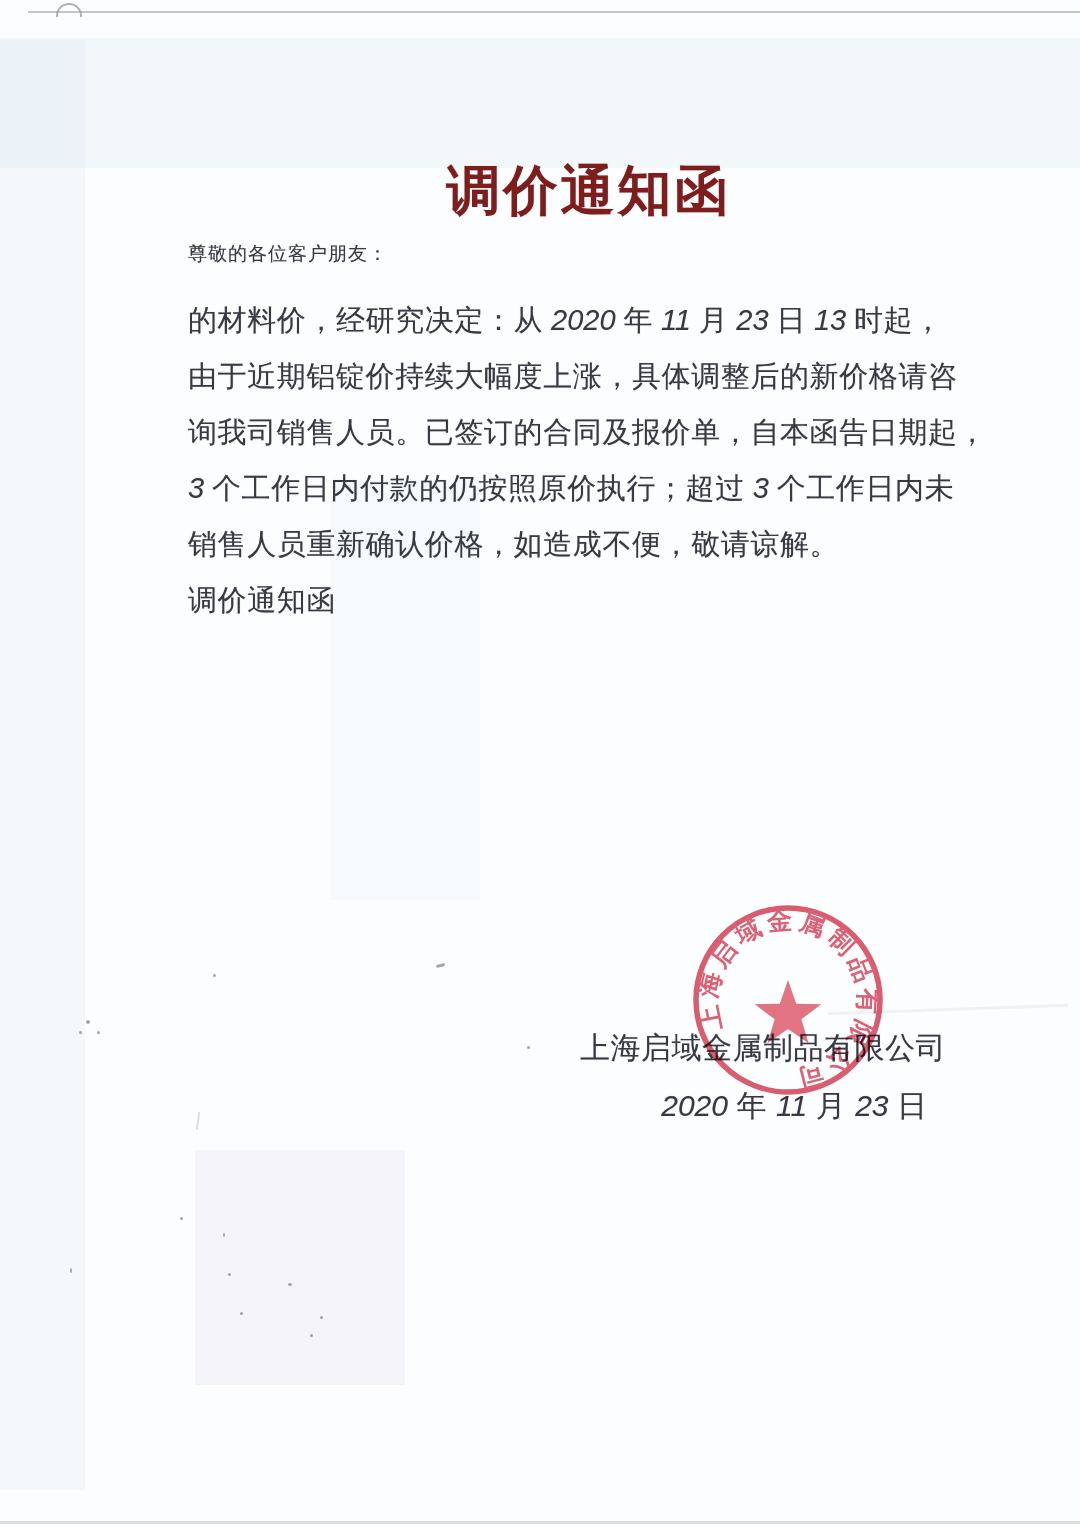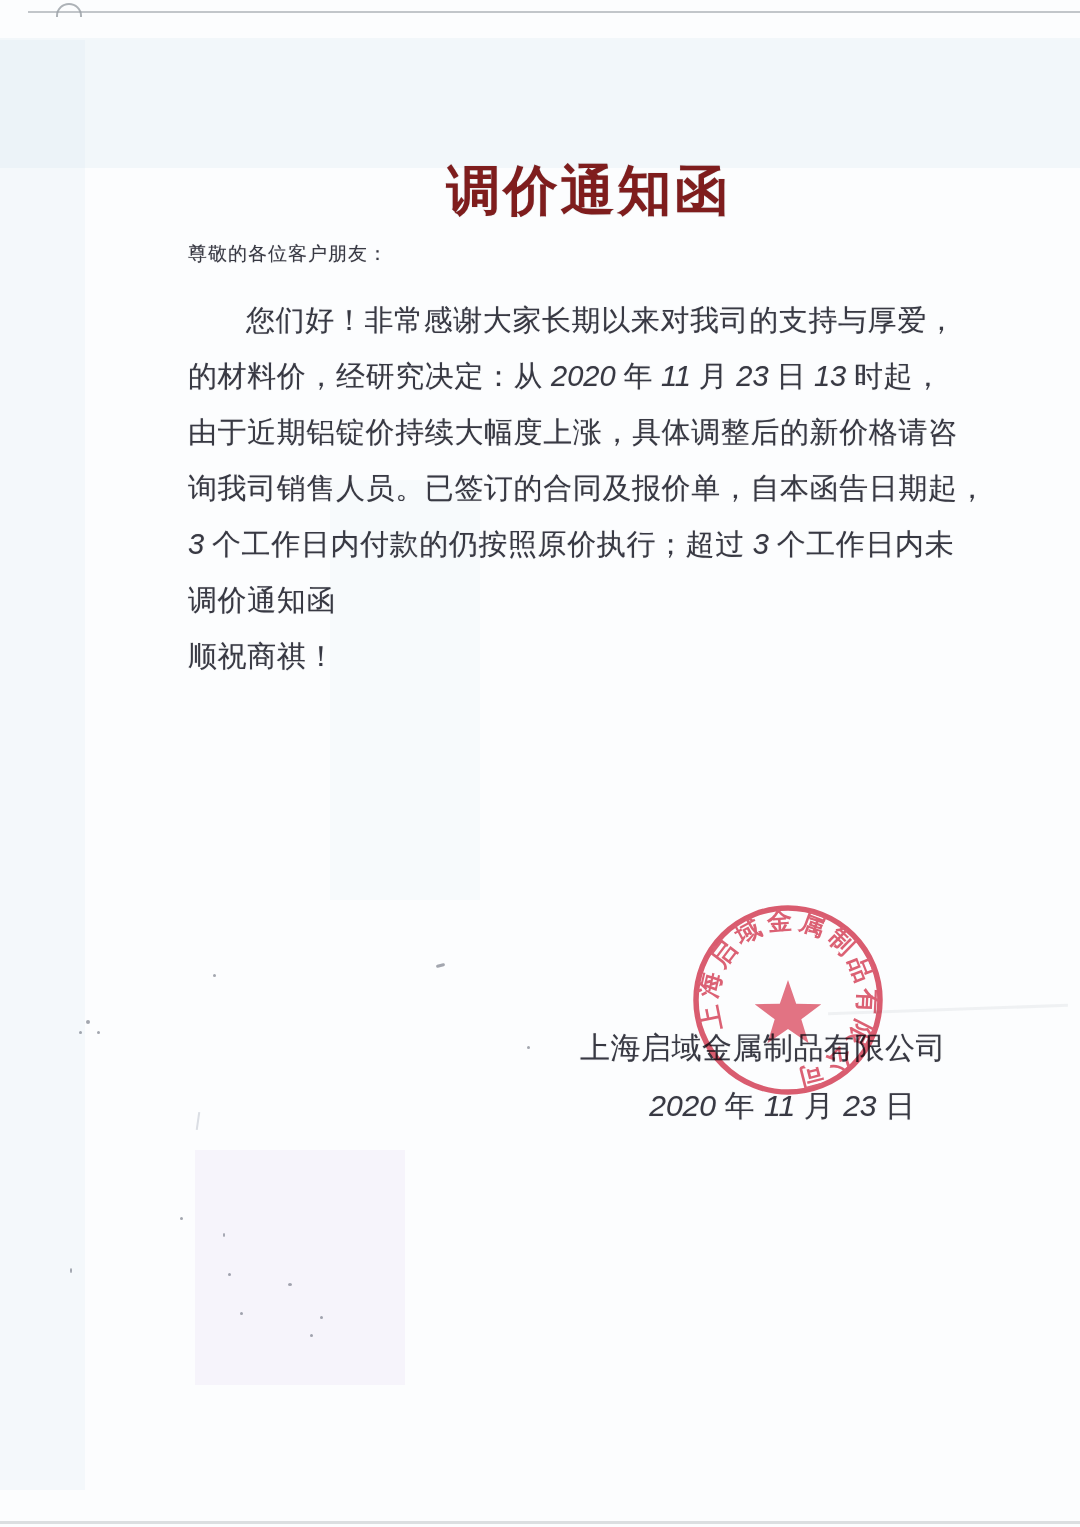--- a/index.html
+++ b/index.html
@@ -57,21 +57,21 @@
     font-family: "Liberation Sans", "DejaVu Sans", sans-serif;
     letter-spacing: 0;
     font-style: italic;
   }
   .sig-company {
     position: absolute; top: 1028px; right: 134px;
     font-size: 30px; letter-spacing: 0.5px;
     text-shadow: 0 0 1px rgba(56,57,67,0.30);
   }
   .sig-date {
-    position: absolute; top: 1086px; right: 164px;
+    position: absolute; top: 1086px; right: 152px;
     font-size: 30px; letter-spacing: 1px;
     text-shadow: 0 0 1px rgba(56,57,67,0.30);
   }
   
   .seal {
     position: absolute; left: 676px; top: 888px; width: 224px; height: 224px;
     mix-blend-mode: multiply; opacity: 0.92; pointer-events: none;
   }
   .seal-ring { fill: none; stroke: #d94f63; stroke-width: 5.5; }
   .seal-text {
@@ -107,27 +107,26 @@
   <div class="speck" style="left:288px;top:1283px;width:4px;height:3px;"></div>
   <div class="speck" style="left:240px;top:1312px;width:3px;height:3px;"></div>
   <div class="speck" style="left:320px;top:1316px;width:3px;height:3px;"></div>
   <div class="speck" style="left:310px;top:1334px;width:3px;height:3px;"></div>
 
   <div class="title">调价通知函</div>
 
   <div class="greeting">尊敬的各位客户朋友：</div>
 
   <div class="body-block">
-    <div class="line indent">您们好！非常感谢大家长期以来对我司的支持与厚爱，</div>
     <div class="line">的材料价，经研究决定：从 <span class="digits">2020</span> 年 <span class="digits">11</span> 月 <span class="digits">23</span> 日 <span class="digits">13</span> 时起，</div>
     <div class="line">由于近期铝锭价持续大幅度上涨，具体调整后的新价格请咨</div>
     <div class="line">询我司销售人员。已签订的合同及报价单，自本函告日期起，</div>
     <div class="line"><span class="digits">3</span> 个工作日内付款的仍按照原价执行；超过 <span class="digits">3</span> 个工作日内未</div>
+    <div class="line">销售人员重新确认价格，如造成不便，敬请谅解。</div>
     <div class="line">调价通知函</div>
-    <div class="line">顺祝商祺！</div>
   </div>
 
   <div class="sig-company">上海启域金属制品有限公司</div>
   <div class="sig-date"><span class="digits">2020</span> 年 <span class="digits">11</span> 月 <span class="digits">23</span> 日</div>
 
   <svg class="seal" viewBox="0 0 224 224" aria-hidden="true">
     <circle class="seal-ring" cx="112" cy="112" r="92"></circle>
     <defs>
       <path id="sealTextPath" d="M 47.7 142 A 71 71 0 1 1 105.8 182.7" fill="none"></path>
     </defs>

